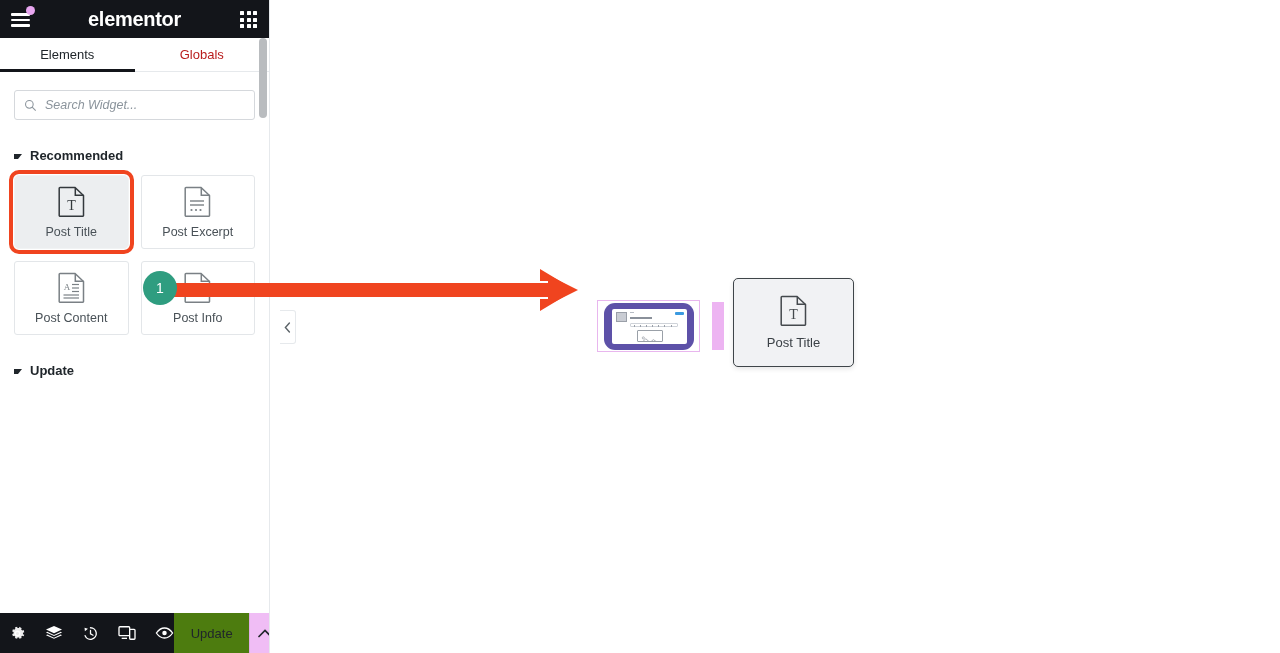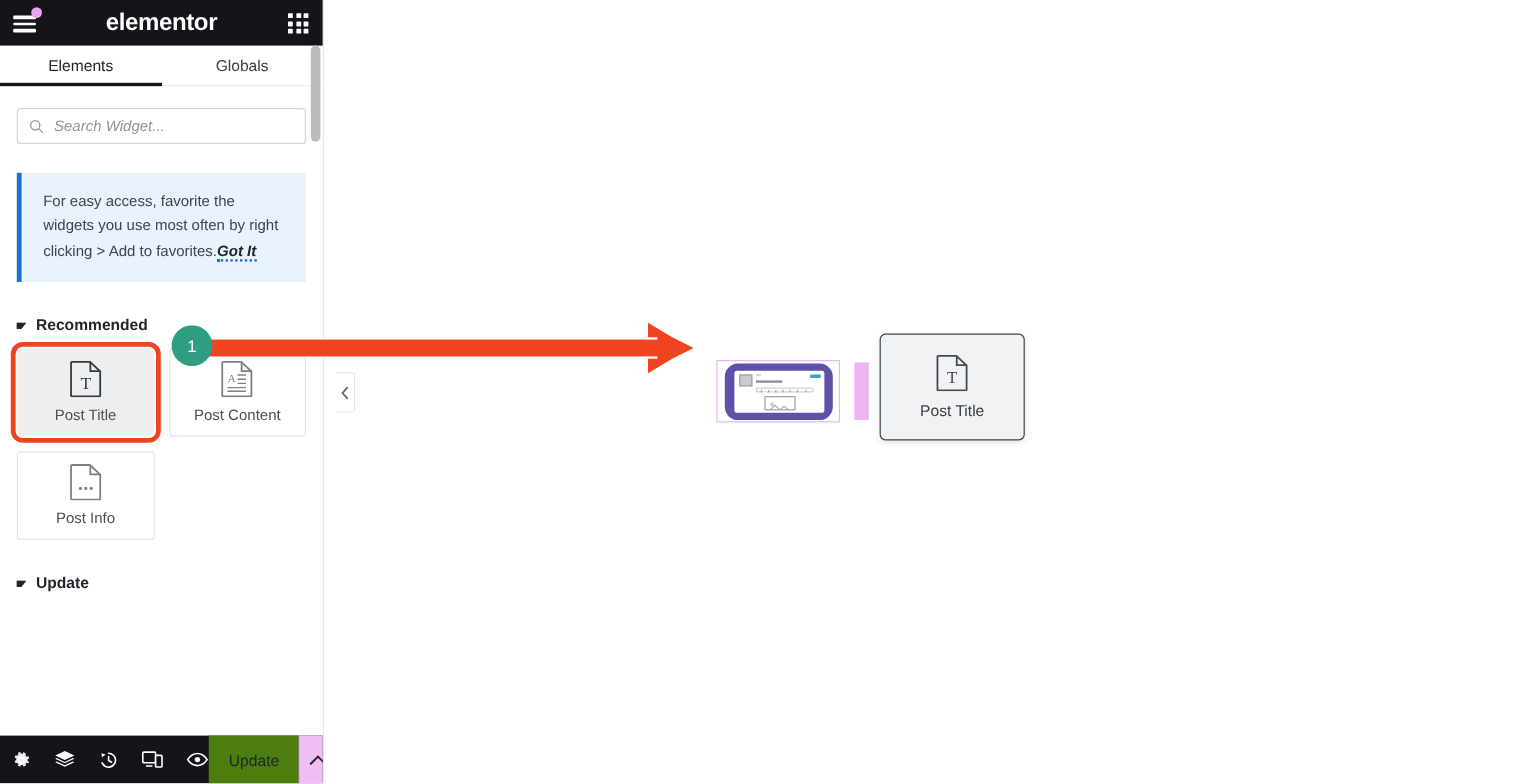--- a/index.html
+++ b/index.html
@@ -50,21 +50,21 @@
     gap: 2.5px; cursor: pointer;
   }
   .apps-grid i { display: block; background: #ffffff; border-radius: 0.5px; }
 
   #tabs {
     height: 34px; display: flex; border-bottom: 1px solid #e6e9ec;
     background: #ffffff;
   }
   #tabs .tab {
     flex: 1; display: flex; align-items: center; justify-content: center;
-    font-size: 13px; color: #404040; cursor: pointer; position: relative;
+    font-size: 13px; color: #b91c1c; cursor: pointer; position: relative;
   }
   #tabs .tab.active { color: #20262b; }
   #tabs .tab.active::after {
     content: ""; position: absolute; left: 0; right: 0; bottom: -1px;
     height: 3px; background: #13151a;
   }
 
   #panel-body {
     position: absolute; left: 0; top: 72px; right: 0; bottom: 40px;
     overflow: hidden; background: #ffffff; padding: 0 14px;
@@ -279,40 +279,49 @@
     <div id="panel-body">
 
       <div class="search-wrap">
         <svg width="13" height="13" viewBox="0 0 16 16">
           <circle cx="6.6" cy="6.6" r="4.7" fill="none" stroke="#8b949c" stroke-width="1.3"></circle>
           <line x1="10.1" y1="10.1" x2="14.4" y2="14.4" stroke="#8b949c" stroke-width="1.3"></line>
         </svg>
         <input type="text" placeholder="Search Widget..." style="">
       </div>
 
-      <div class="notice">
-        <p><span>For easy access, favorite the widgets you use most often by right clicking &gt; Add to favorites.</span><span class="gotit">Got It</span></p>
-      </div>
 
       <div class="section-head">
         <span class="caret"></span>
         <span>Recommended</span>
       </div>
 
       <div class="widget-grid">
 
         <div class="widget-card selected">
           <svg width="27" height="31" viewBox="0 0 27 31">
             <path d="M2 1.5 h15 l8.5 8 v20 a0.8 0.8 0 0 1 -0.8 0.8 H2 a0.8 0.8 0 0 1 -0.8 -0.8 V2.3 A0.8 0.8 0 0 1 2 1.5 Z" fill="none" stroke="#33383c" stroke-width="1.5"></path>
             <path d="M17.3 1.7 v7.6 h8.2" fill="none" stroke="#33383c" stroke-width="1.5"></path>
             <text x="13.5" y="24" font-family="Liberation Serif, serif" font-size="14" fill="#33383c" text-anchor="middle">T</text>
           </svg>
           <span class="wlabel">Post Title</span>
         </div>
 
+        <div class="widget-card">
+          <svg width="27" height="31" viewBox="0 0 27 31">
+            <path d="M2 1.5 h15 l8.5 8 v20 a0.8 0.8 0 0 1 -0.8 0.8 H2 a0.8 0.8 0 0 1 -0.8 -0.8 V2.3 A0.8 0.8 0 0 1 2 1.5 Z" fill="none" stroke="#7a8085" stroke-width="1.5"></path>
+            <path d="M17.3 1.7 v7.6 h8.2" fill="none" stroke="#7a8085" stroke-width="1.5"></path>
+            <line x1="6" y1="15" x2="20" y2="15" stroke="#7a8085" stroke-width="1.4"></line>
+            <line x1="6" y1="19" x2="20" y2="19" stroke="#7a8085" stroke-width="1.4"></line>
+            <circle cx="7.5" cy="24" r="1.1" fill="#7a8085"></circle>
+            <circle cx="12" cy="24" r="1.1" fill="#7a8085"></circle>
+            <circle cx="16.5" cy="24" r="1.1" fill="#7a8085"></circle>
+          </svg>
+          <span class="wlabel">Post Excerpt</span>
+        </div>
 
         <div class="widget-card">
           <svg width="27" height="31" viewBox="0 0 27 31">
             <path d="M2 1.5 h15 l8.5 8 v20 a0.8 0.8 0 0 1 -0.8 0.8 H2 a0.8 0.8 0 0 1 -0.8 -0.8 V2.3 A0.8 0.8 0 0 1 2 1.5 Z" fill="none" stroke="#7a8085" stroke-width="1.5"></path>
             <path d="M17.3 1.7 v7.6 h8.2" fill="none" stroke="#7a8085" stroke-width="1.5"></path>
             <text x="9" y="18" font-family="Liberation Serif, serif" font-size="9" fill="#7a8085" text-anchor="middle">A</text>
             <line x1="14" y1="12.5" x2="21" y2="12.5" stroke="#7a8085" stroke-width="1.2"></line>
             <line x1="14" y1="16" x2="21" y2="16" stroke="#7a8085" stroke-width="1.2"></line>
             <line x1="14" y1="19.5" x2="21" y2="19.5" stroke="#7a8085" stroke-width="1.2"></line>
             <line x1="5.5" y1="23" x2="21" y2="23" stroke="#7a8085" stroke-width="1.2"></line>

